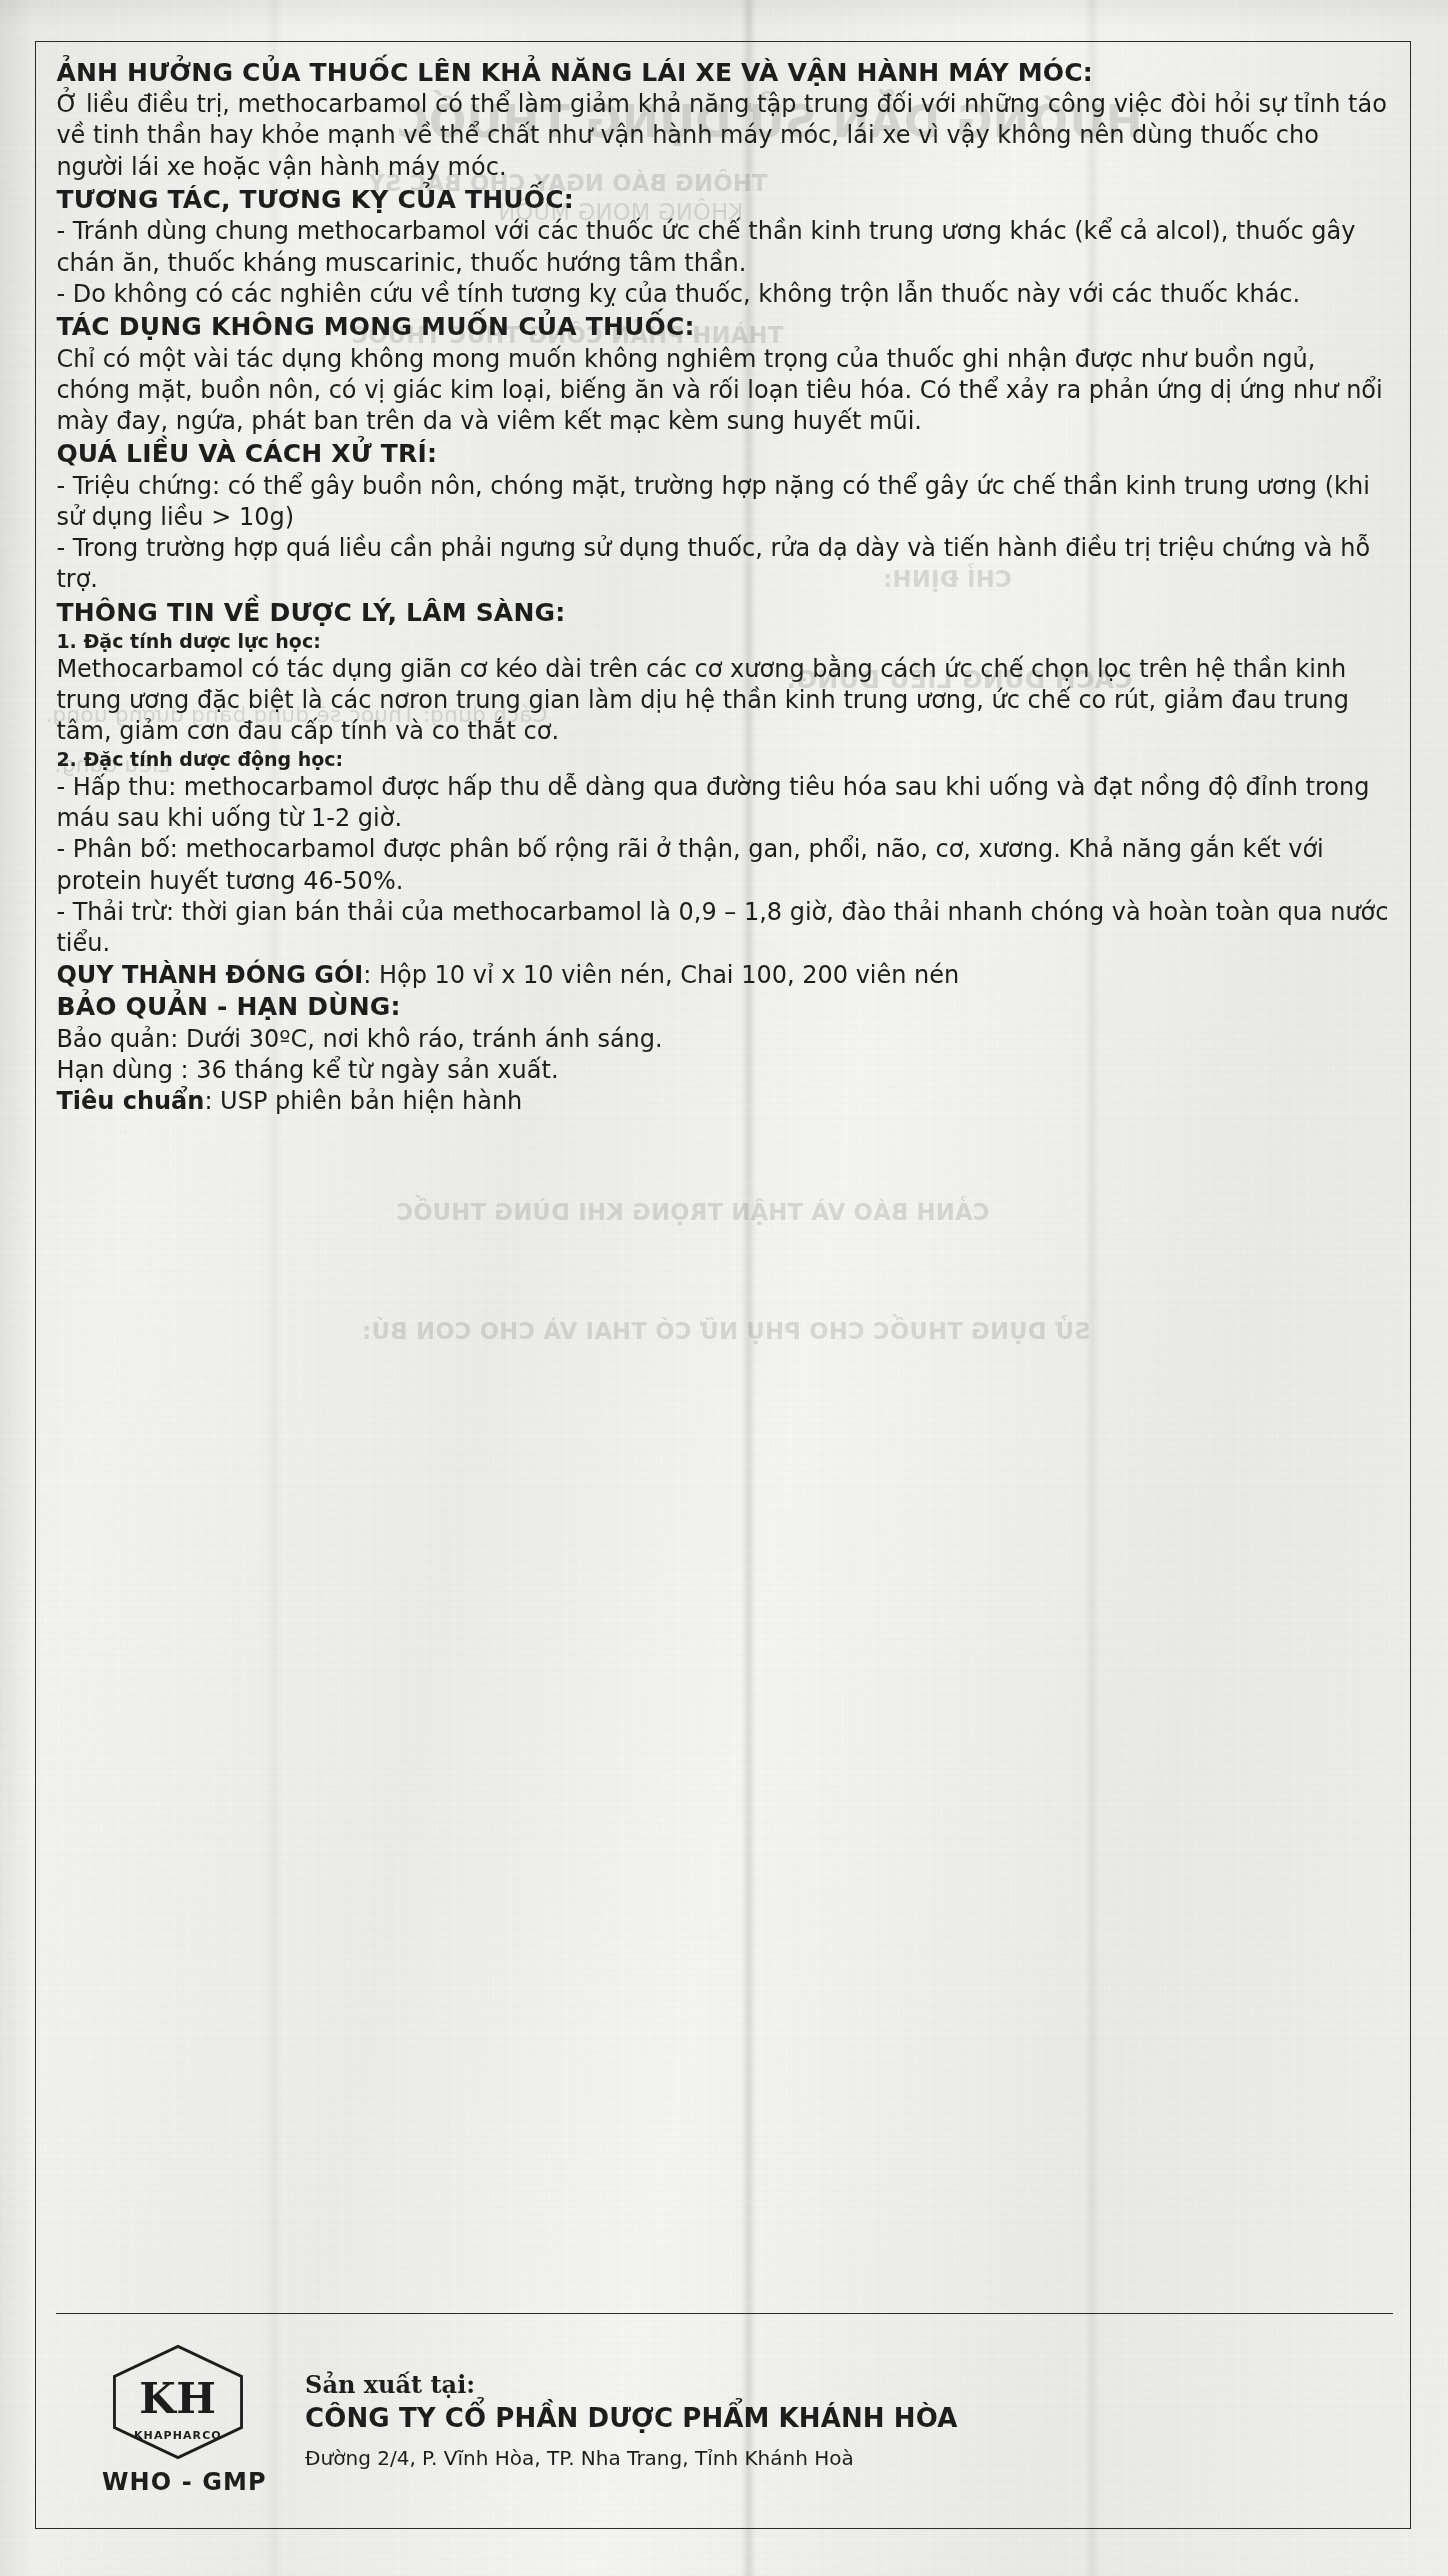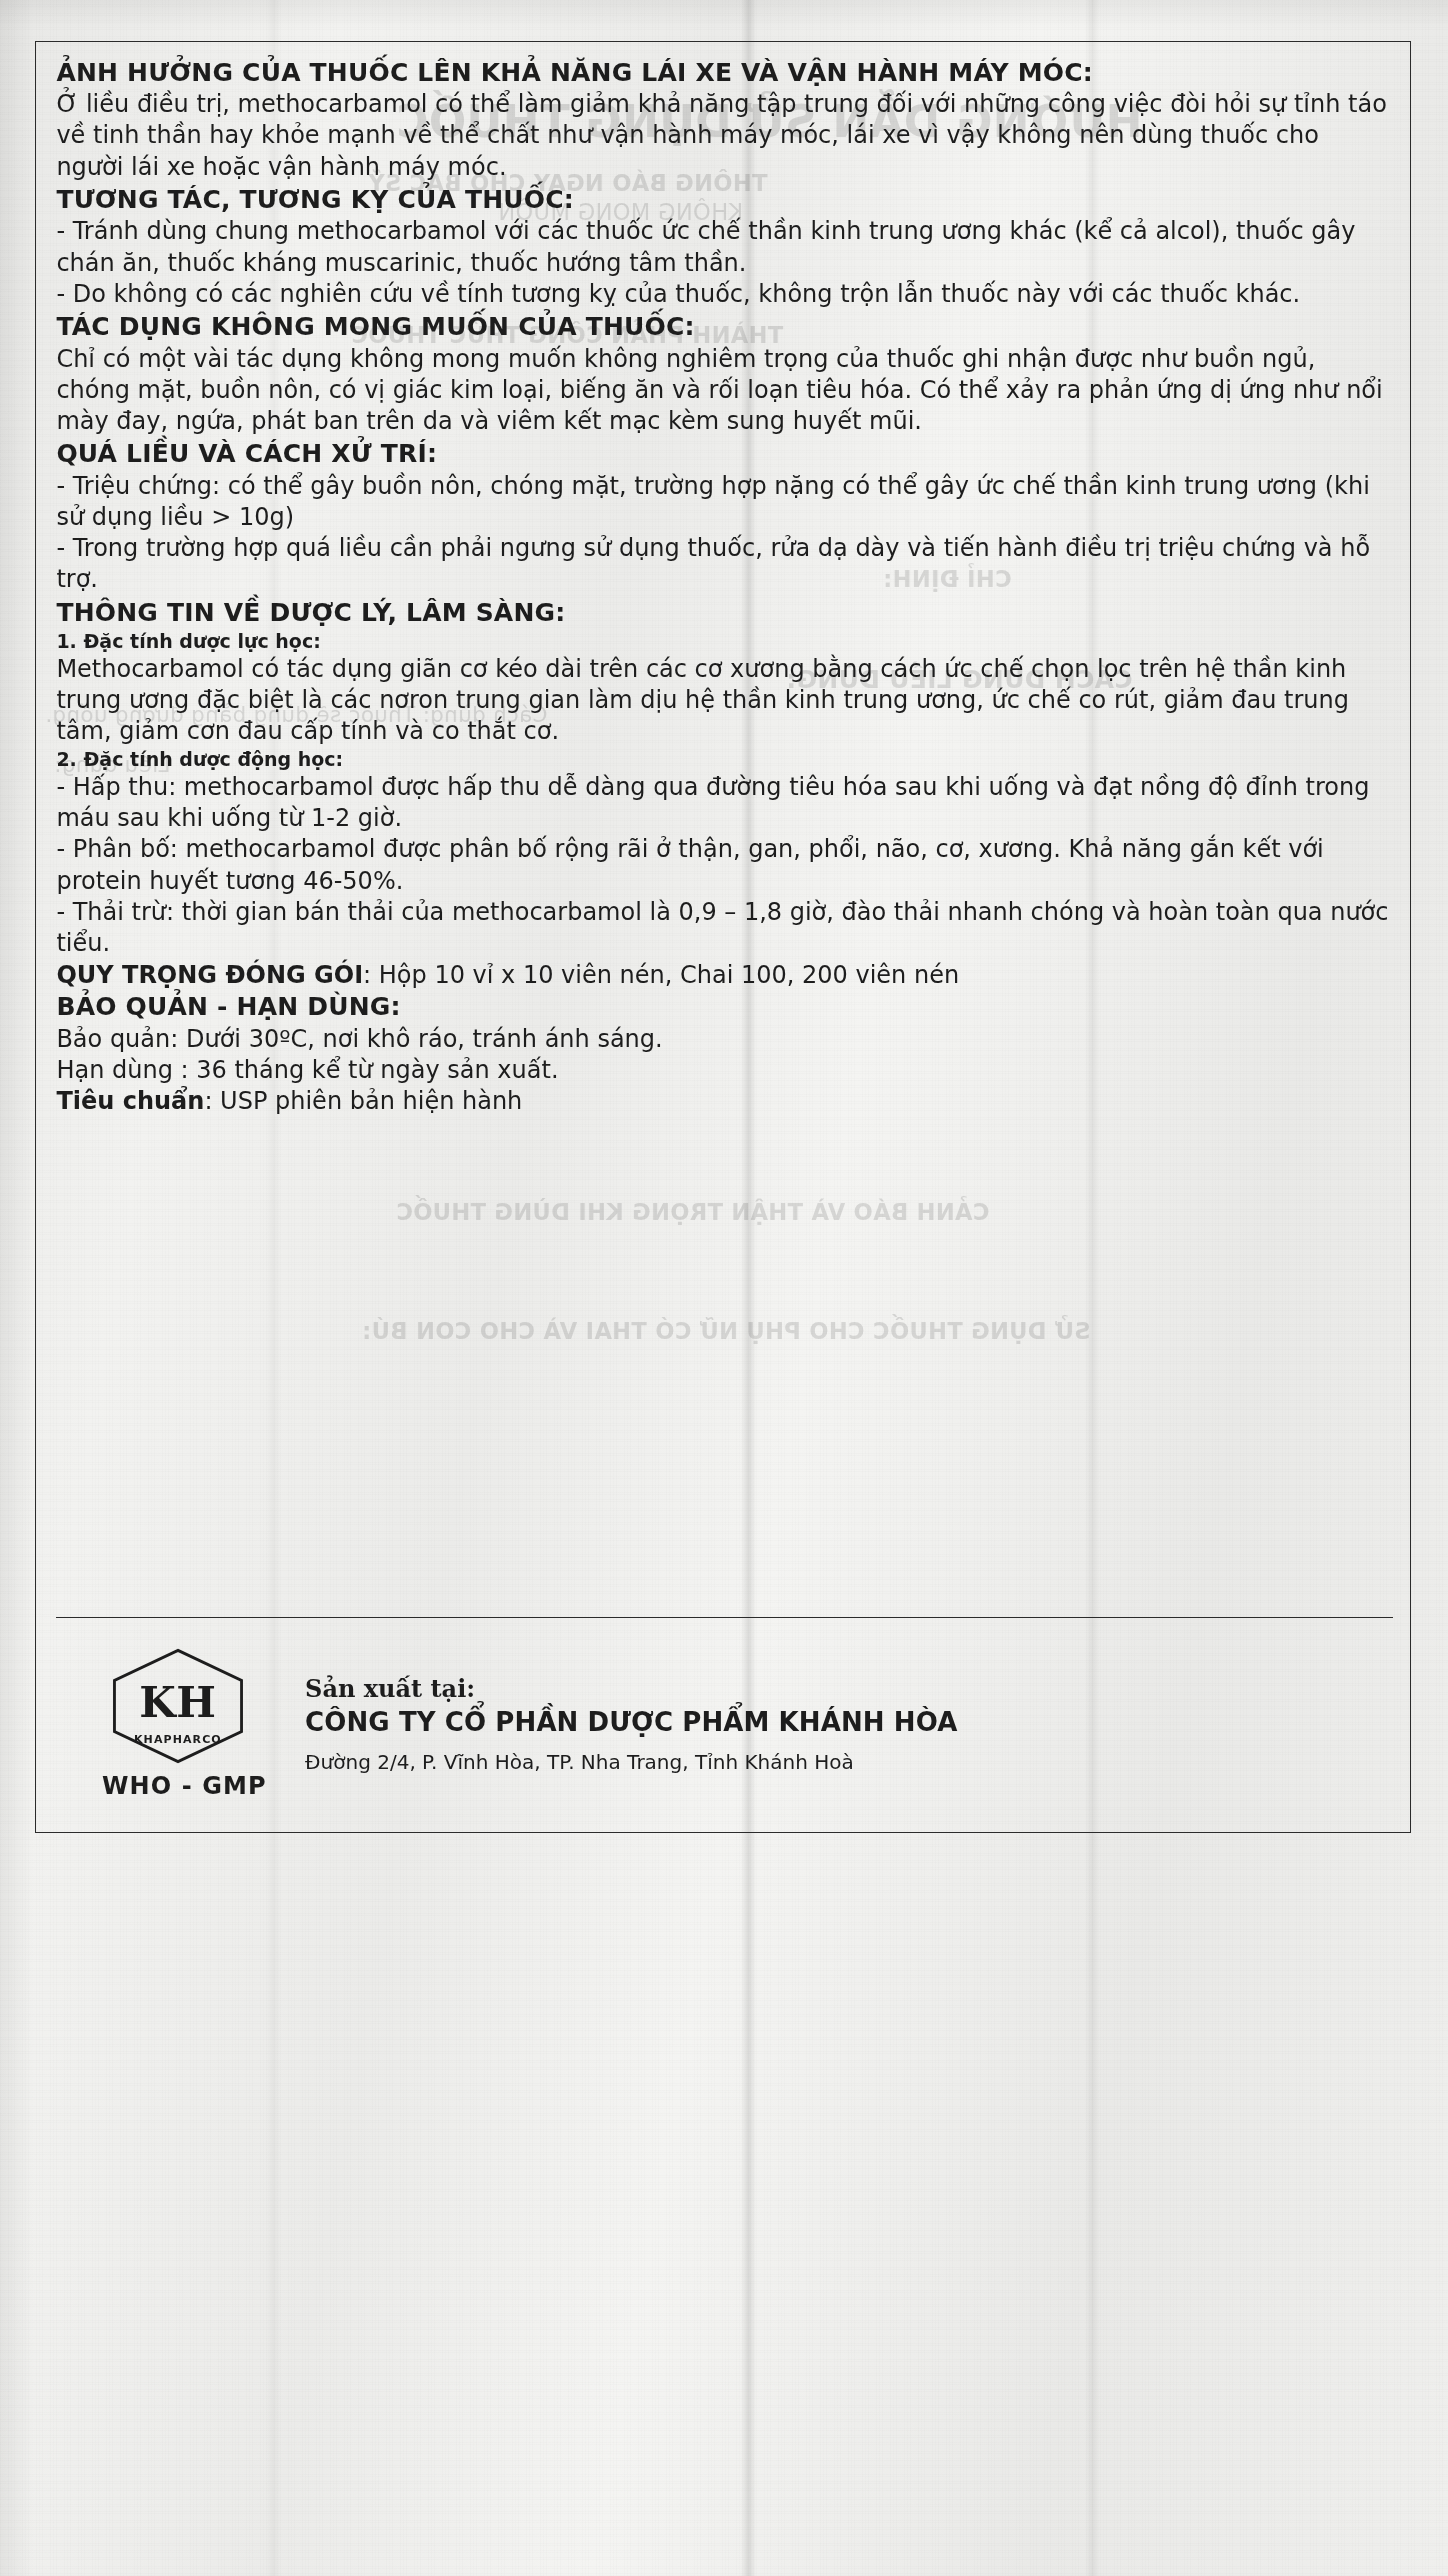--- a/index.html
+++ b/index.html
@@ -59,21 +59,21 @@
     letter-spacing: 0.3px;
   }
   .ghost.b { font-weight: 700; }
 
   
   .panel {
     position: absolute;
     left: 35px;
     top: 41px;
     width: 1376px;
-    height: 1792px;
+    height: 2488px;
     border: 1.7px solid #2b2b2b;
     box-sizing: border-box;
   }
 
   .body-text {
     position: absolute;
     left: 20.4px;
     top: 14.7px;
     right: 17px;
     font-size: 24px;
@@ -229,21 +229,21 @@
 
         <p class="para sub-head">1. Đặc tính dược lực học:</p>
         <p class="para">Methocarbamol có tác dụng giãn cơ kéo dài trên các cơ xương bằng cách ức chế chọn lọc trên hệ thần kinh trung ương đặc biệt là các nơron trung gian làm dịu hệ thần kinh trung ương, ức chế co rút, giảm đau trung tâm, giảm cơn đau cấp tính và co thắt cơ.</p>
 
         <p class="para sub-head">2. Đặc tính dược động học:</p>
         <p class="para">- Hấp thu: methocarbamol được hấp thu dễ dàng qua đường tiêu hóa sau khi uống và đạt nồng độ đỉnh trong máu sau khi uống từ 1-2 giờ.</p>
         <p class="para">- Phân bố: methocarbamol được phân bố rộng rãi ở thận, gan, phổi, não, cơ, xương. Khả năng gắn kết với protein huyết tương 46-50%.</p>
         <p class="para">- Thải trừ: thời gian bán thải của methocarbamol là 0,9 – 1,8 giờ, đào thải nhanh chóng và hoàn toàn qua nước tiểu.</p>
       </div>
 
-      <p class="para"><span class="inline-head">QUY TRỌNG ĐÓNG GÓI</span><span>: Hộp 10 vỉ x 10 viên nén, Chai 100, 200 viên nén</span></p>
+      <p class="para"><span class="inline-head">QUY THÀNH ĐÓNG GÓI</span><span>: Hộp 10 vỉ x 10 viên nén, Chai 100, 200 viên nén</span></p>
 
       <p class="para sec-head">BẢO QUẢN - HẠN DÙNG:</p>
       <p class="para">Bảo quản: Dưới 30ºC, nơi khô ráo, tránh ánh sáng.</p>
       <p class="para">Hạn dùng : 36 tháng kể từ ngày sản xuất.</p>
 
       <p class="para"><span class="inline-head">Tiêu chuẩn</span><span>: USP phiên bản hiện hành</span></p>
     </div>
 
     <div class="footer">
       <div class="logo-wrap">

